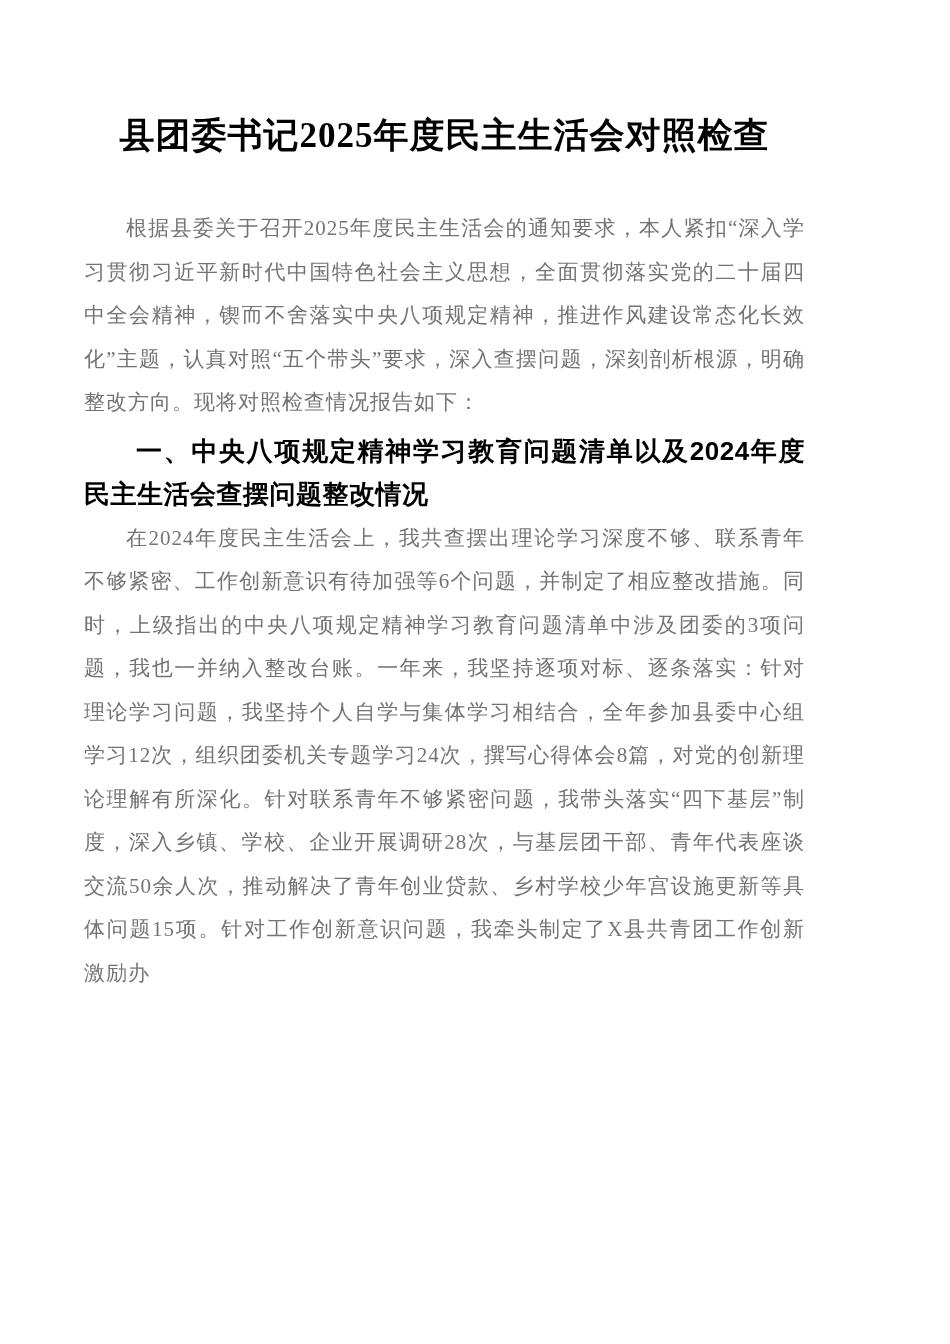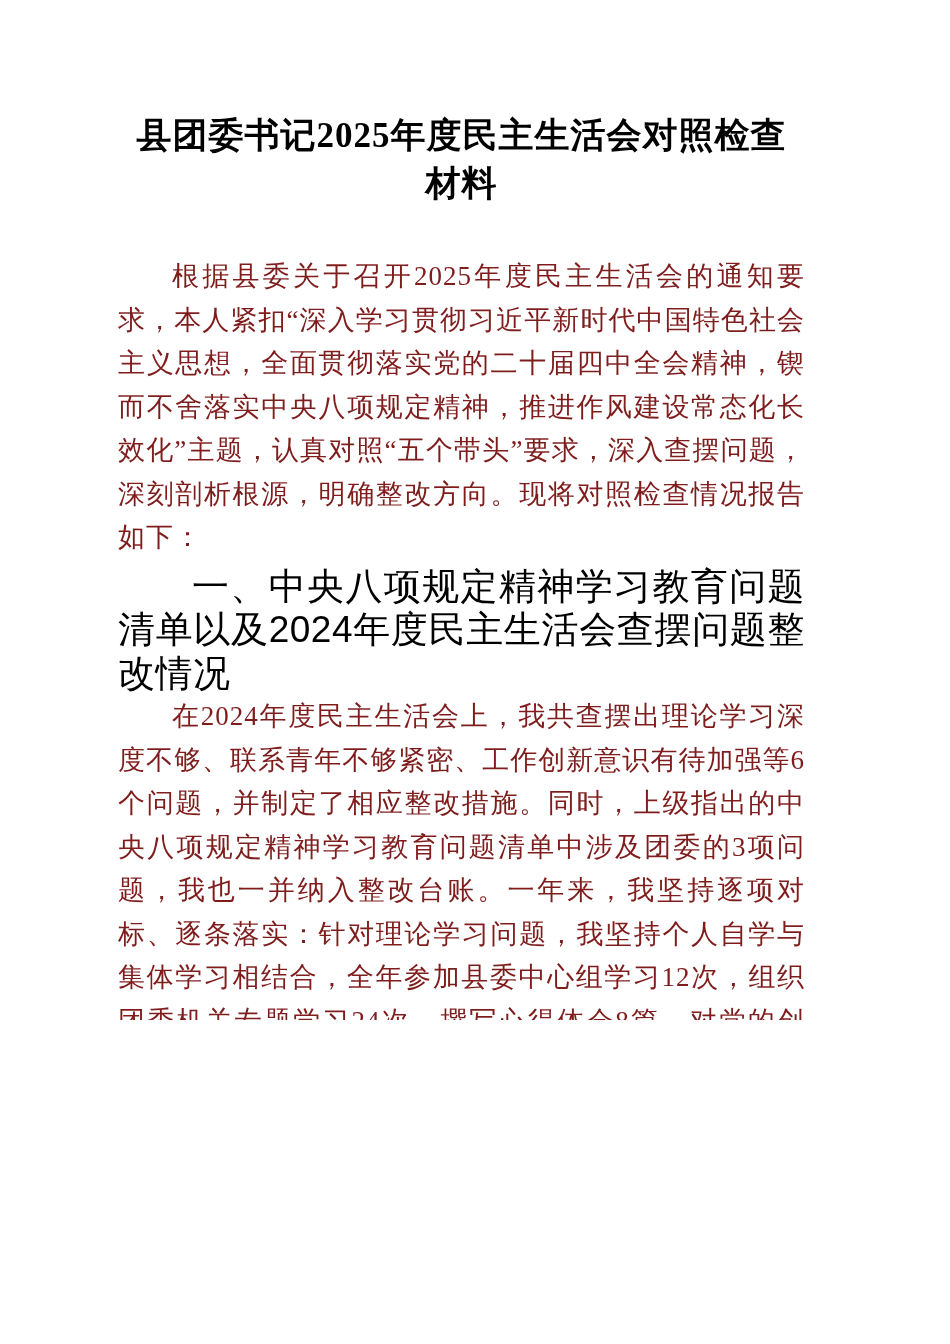--- a/index.html
+++ b/index.html
@@ -6,71 +6,70 @@
     margin: 0;
     padding: 0;
     background: #ffffff;
   }
   .page {
     position: relative;
     width: 950px;
     height: 1020px;
     margin: 0 auto;
     box-sizing: border-box;
-    padding: 112px 145px 0 118px;
+    padding: 112px 145px 0 84px;
     background: #ffffff;
     color: #000000;
     overflow: hidden;
   }
   .doc-title {
     font-family: "Liberation Serif", "DejaVu Serif", serif;
     font-weight: bold;
     font-size: 35px;
     line-height: 48px;
     letter-spacing: 1px;
     text-align: center;
     color: #000000;
   }
   .body-para {
     font-family: "Liberation Serif", "DejaVu Serif", serif;
-    font-size: 27px;
+    font-size: 21px;
     line-height: 43.5px;
     letter-spacing: 1px;
-    color: #7f1d1d;
+    color: #737373;
     text-align: justify;
     text-indent: 2em;
     margin: 0;
     word-break: break-all;
   }
   .para-intro {
     margin-top: 47px;
   }
   .section-heading {
     font-family: "Liberation Sans", "DejaVu Sans", sans-serif;
-    font-weight: normal;
-    font-size: 37px;
+    font-weight: bold;
+    font-size: 26px;
     line-height: 43.5px;
     letter-spacing: 0.5px;
     color: #000000;
     text-align: justify;
     text-indent: 2em;
     margin: 5px 0 0 0;
     word-break: break-all;
   }
   .para-body-1 {
   }
 </style>
 </head>
 <body>
 
 <div class="page">
 
   <div class="doc-title">
     <div>县团委书记2025年度民主生活会对照检查</div>
-    <div>材料</div>
   </div>
 
   <p class="body-para para-intro">根据县委关于召开2025年度民主生活会的通知要求，本人紧扣“深入学习贯彻习近平新时代中国特色社会主义思想，全面贯彻落实党的二十届四中全会精神，锲而不舍落实中央八项规定精神，推进作风建设常态化长效化”主题，认真对照“五个带头”要求，深入查摆问题，深刻剖析根源，明确整改方向。现将对照检查情况报告如下：</p>
 
   <h2 class="section-heading">一、中央八项规定精神学习教育问题清单以及2024年度民主生活会查摆问题整改情况</h2>
 
   <p class="body-para para-body-1">在2024年度民主生活会上，我共查摆出理论学习深度不够、联系青年不够紧密、工作创新意识有待加强等6个问题，并制定了相应整改措施。同时，上级指出的中央八项规定精神学习教育问题清单中涉及团委的3项问题，我也一并纳入整改台账。一年来，我坚持逐项对标、逐条落实：针对理论学习问题，我坚持个人自学与集体学习相结合，全年参加县委中心组学习12次，组织团委机关专题学习24次，撰写心得体会8篇，对党的创新理论理解有所深化。针对联系青年不够紧密问题，我带头落实“四下基层”制度，深入乡镇、学校、企业开展调研28次，与基层团干部、青年代表座谈交流50余人次，推动解决了青年创业贷款、乡村学校少年宫设施更新等具体问题15项。针对工作创新意识问题，我牵头制定了X县共青团工作创新激励办</p>
 
 </div>
 

